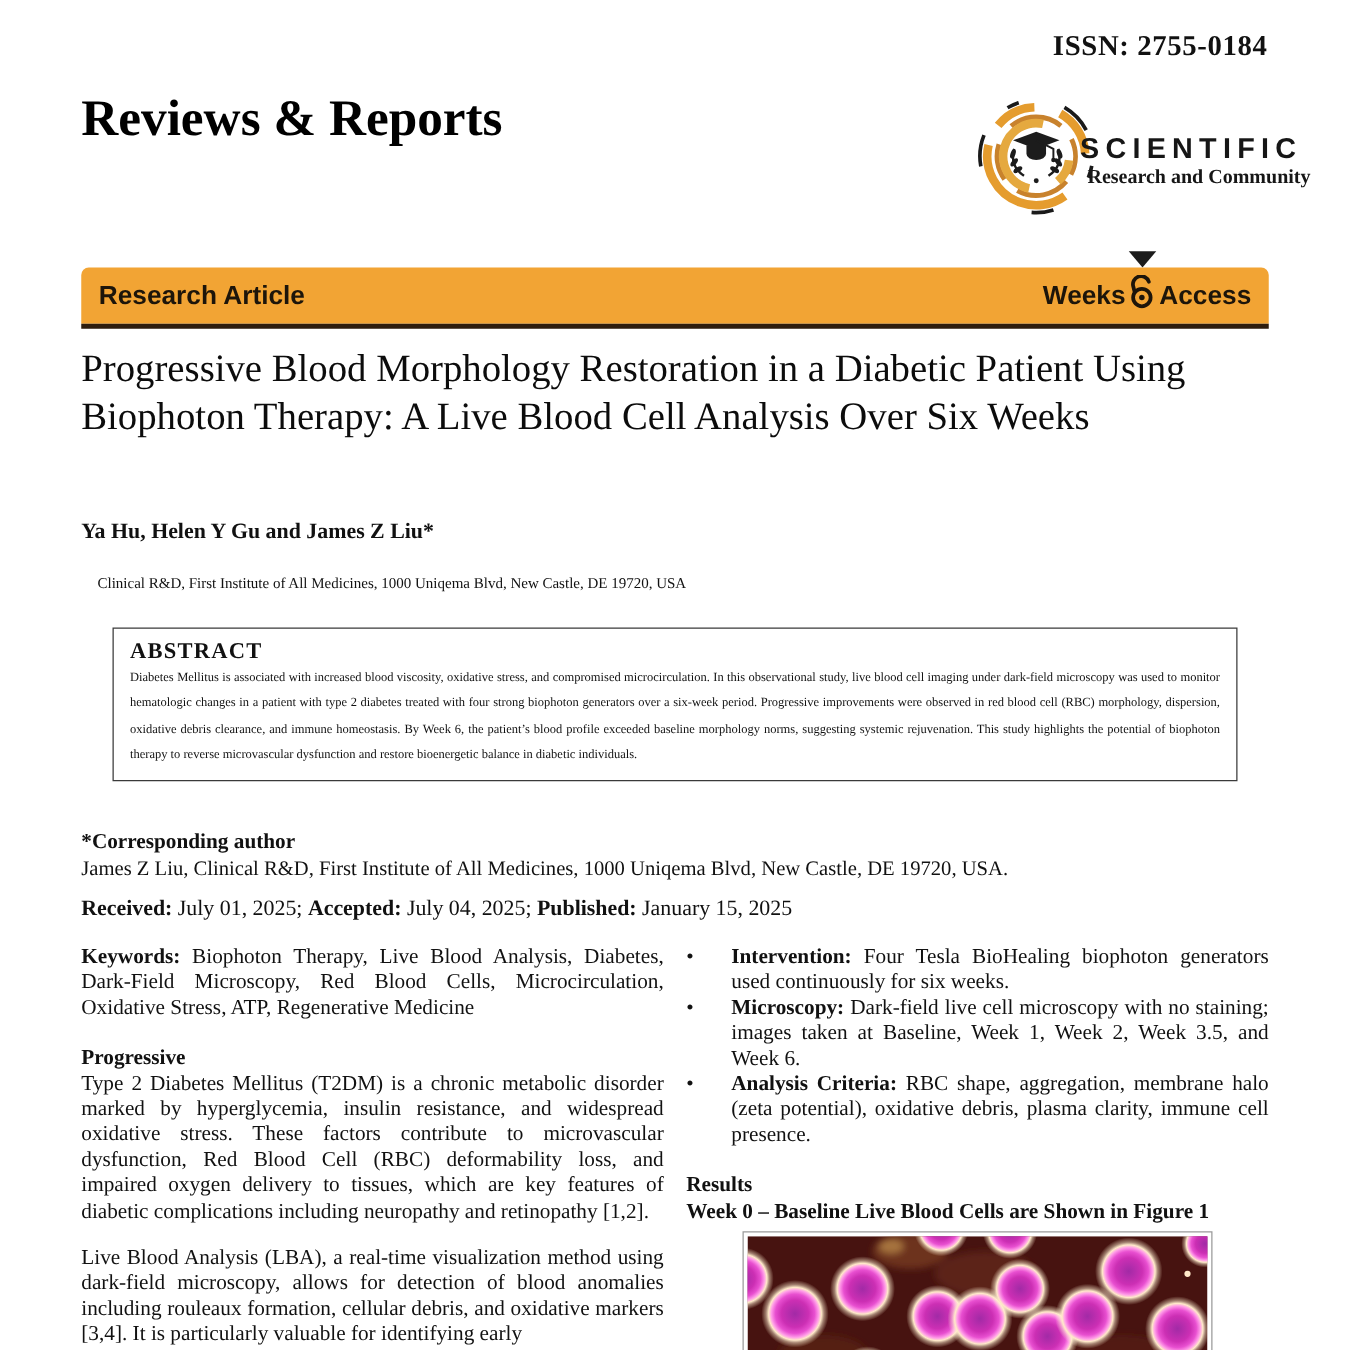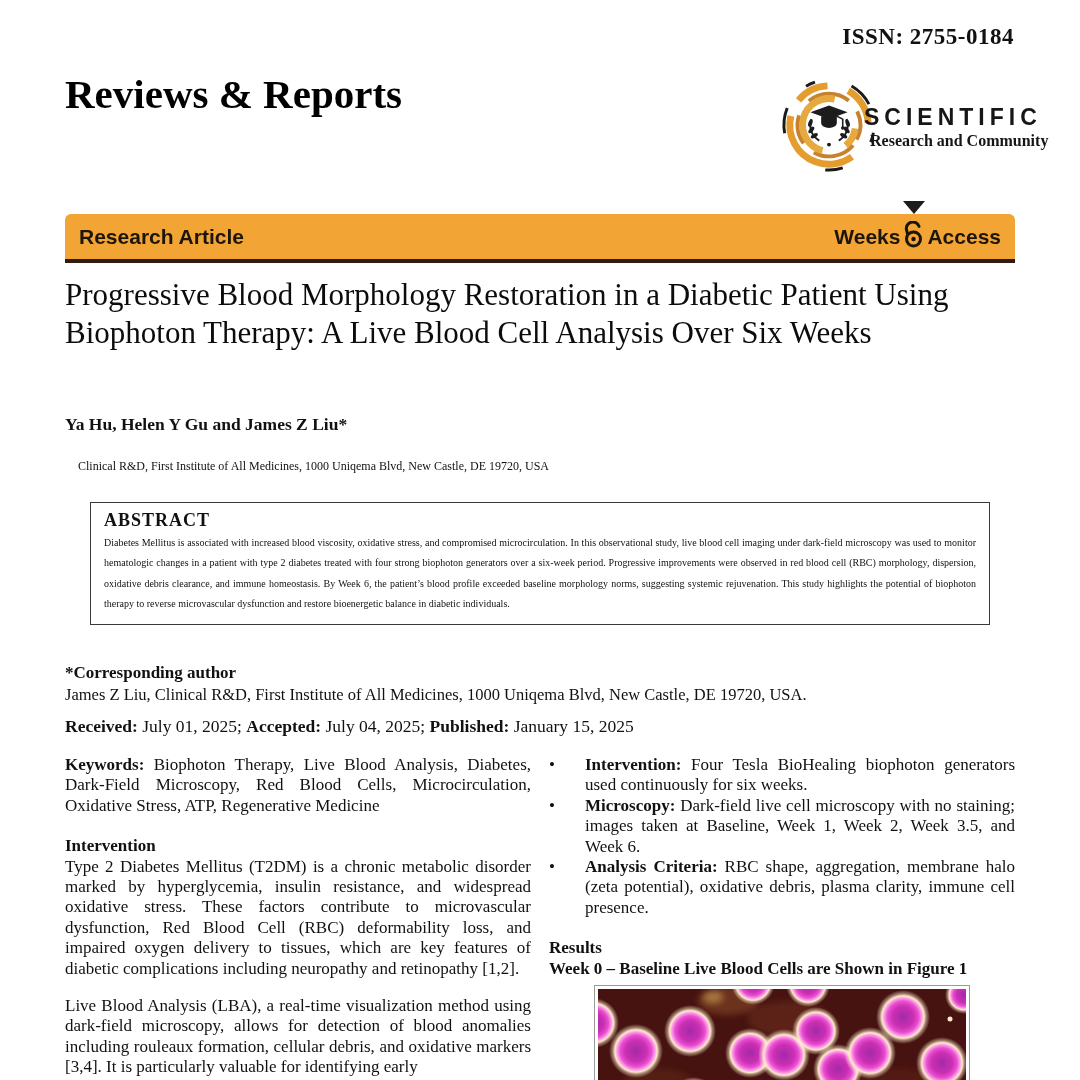--- a/index.html
+++ b/index.html
@@ -125,21 +125,21 @@
   <div class="corr-h">*Corresponding author</div>
   <div class="corr-b">James Z Liu, Clinical R&amp;D, First Institute of All Medicines, 1000 Uniqema Blvd, New Castle, DE 19720, USA.</div>
 
   <div class="dates">
     <b>Received:</b><span> July 01, 2025; </span><b>Accepted:</b><span> July 04, 2025; </span><b>Published:</b><span> January 15, 2025</span>
   </div>
 
   <div class="col col-left">
     <p class="just"><b>Keywords:</b><span> Biophoton Therapy, Live Blood Analysis, Diabetes, Dark-Field Microscopy, Red Blood Cells, Microcirculation, Oxidative Stress, ATP, Regenerative Medicine</span></p>
     <div class="gap20"></div>
-    <div class="h">Intervention</div>
+    <div class="h">Progressive</div>
     <p class="just">Type 2 Diabetes Mellitus (T2DM) is a chronic metabolic disorder marked by hyperglycemia, insulin resistance, and widespread oxidative stress. These factors contribute to microvascular dysfunction, Red Blood Cell (RBC) deformability loss, and impaired oxygen delivery to tissues, which are key features of diabetic complications including neuropathy and retinopathy [1,2].</p>
     <div class="gap17"></div>
     <p class="just">Live Blood Analysis (LBA), a real-time visualization method using dark-field microscopy, allows for detection of blood anomalies including rouleaux formation, cellular debris, and oxidative markers [3,4]. It is particularly valuable for identifying early</p>
   </div>
 
   <div class="col col-right">
     <div class="bi">
       <span class="bm">•</span>
       <div class="bt"><b>Intervention:</b><span> Four Tesla BioHealing biophoton generators used continuously for six weeks.</span></div>
     </div>

